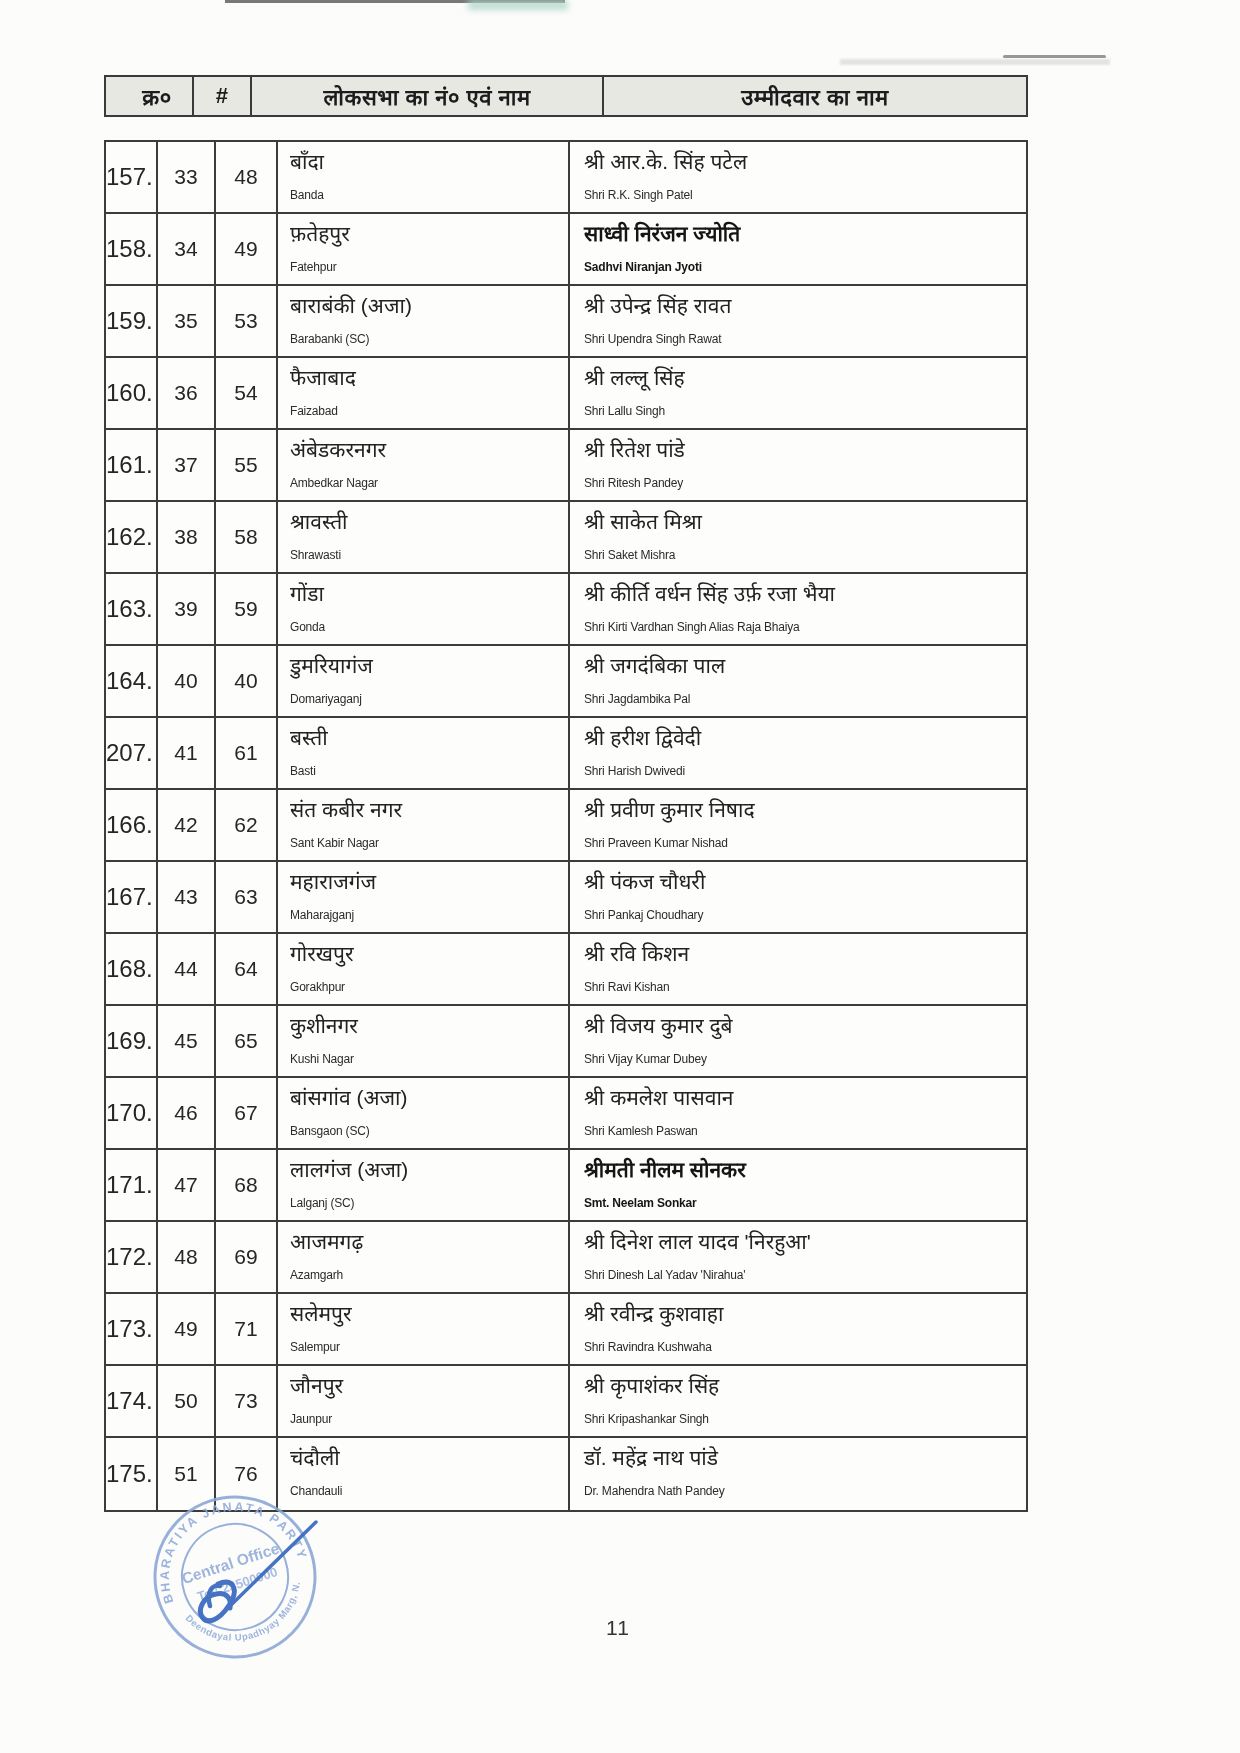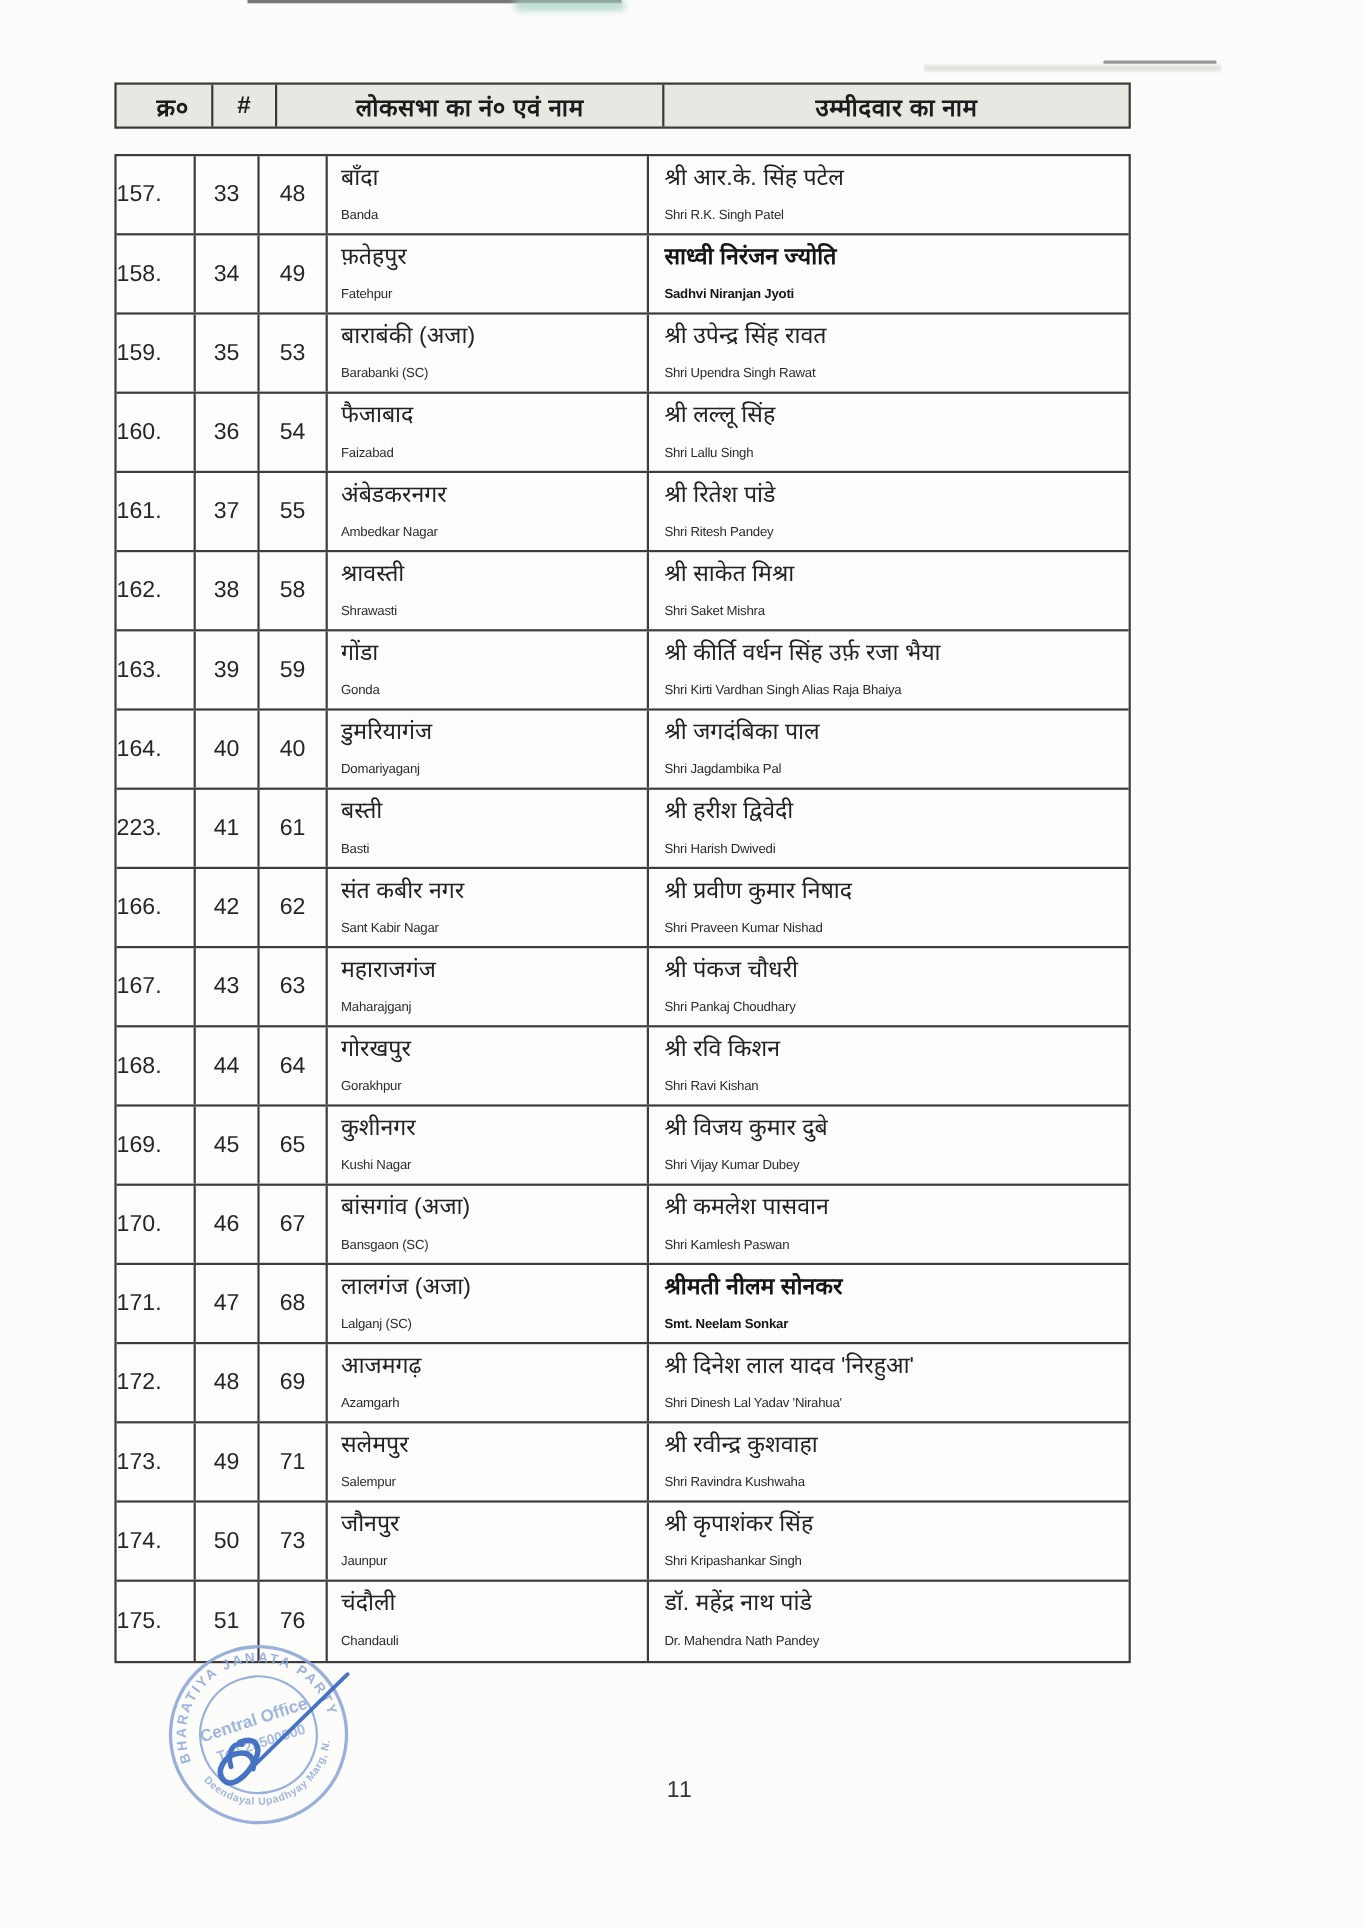--- a/index.html
+++ b/index.html
@@ -60,21 +60,21 @@
   }
   .row{
     display:flex;height:72px;box-sizing:border-box;
     border-bottom:2px solid #3c3c3c;
   }
   .row:last-child{border-bottom:none;}
   .cell{
     box-sizing:border-box;border-right:2px solid #3c3c3c;
     overflow:visible;
   }
-  .c-serial{width:72px;display:flex;align-items:center;padding-left:0;font-size:21px;}
+  .c-serial{width:52px;display:flex;align-items:center;padding-left:0;font-size:24px;}
   .c-a{width:58px;display:flex;align-items:center;justify-content:center;font-size:21px;}
   .c-b{width:62px;display:flex;align-items:center;justify-content:center;font-size:21px;}
   .c-name{width:292px;padding:2px 0 0 12px;}
   .c-cand{flex:1;border-right:none;padding:2px 0 0 14px;}
   .hi{font-size:21px;line-height:35px;white-space:nowrap;color:#222;}
   .en{font-size:12px;line-height:32px;white-space:nowrap;color:#2b2b2b;letter-spacing:-0.2px;}
   .c-cand.bold .hi,.c-cand.bold .en{font-weight:bold;color:#151515;}
 
   
   .stamp{
@@ -210,21 +210,21 @@
         <div class="hi">डुमरियागंज</div>
         <div class="en">Domariyaganj</div>
       </div>
       <div class="cell c-cand">
         <div class="hi">श्री जगदंबिका पाल</div>
         <div class="en">Shri Jagdambika Pal</div>
       </div>
     </div>
 
     <div class="row">
-      <div class="cell c-serial">223.</div>
+      <div class="cell c-serial">207.</div>
       <div class="cell c-a">41</div>
       <div class="cell c-b">61</div>
       <div class="cell c-name">
         <div class="hi">बस्ती</div>
         <div class="en">Basti</div>
       </div>
       <div class="cell c-cand">
         <div class="hi">श्री हरीश द्विवेदी</div>
         <div class="en">Shri Harish Dwivedi</div>
       </div>

